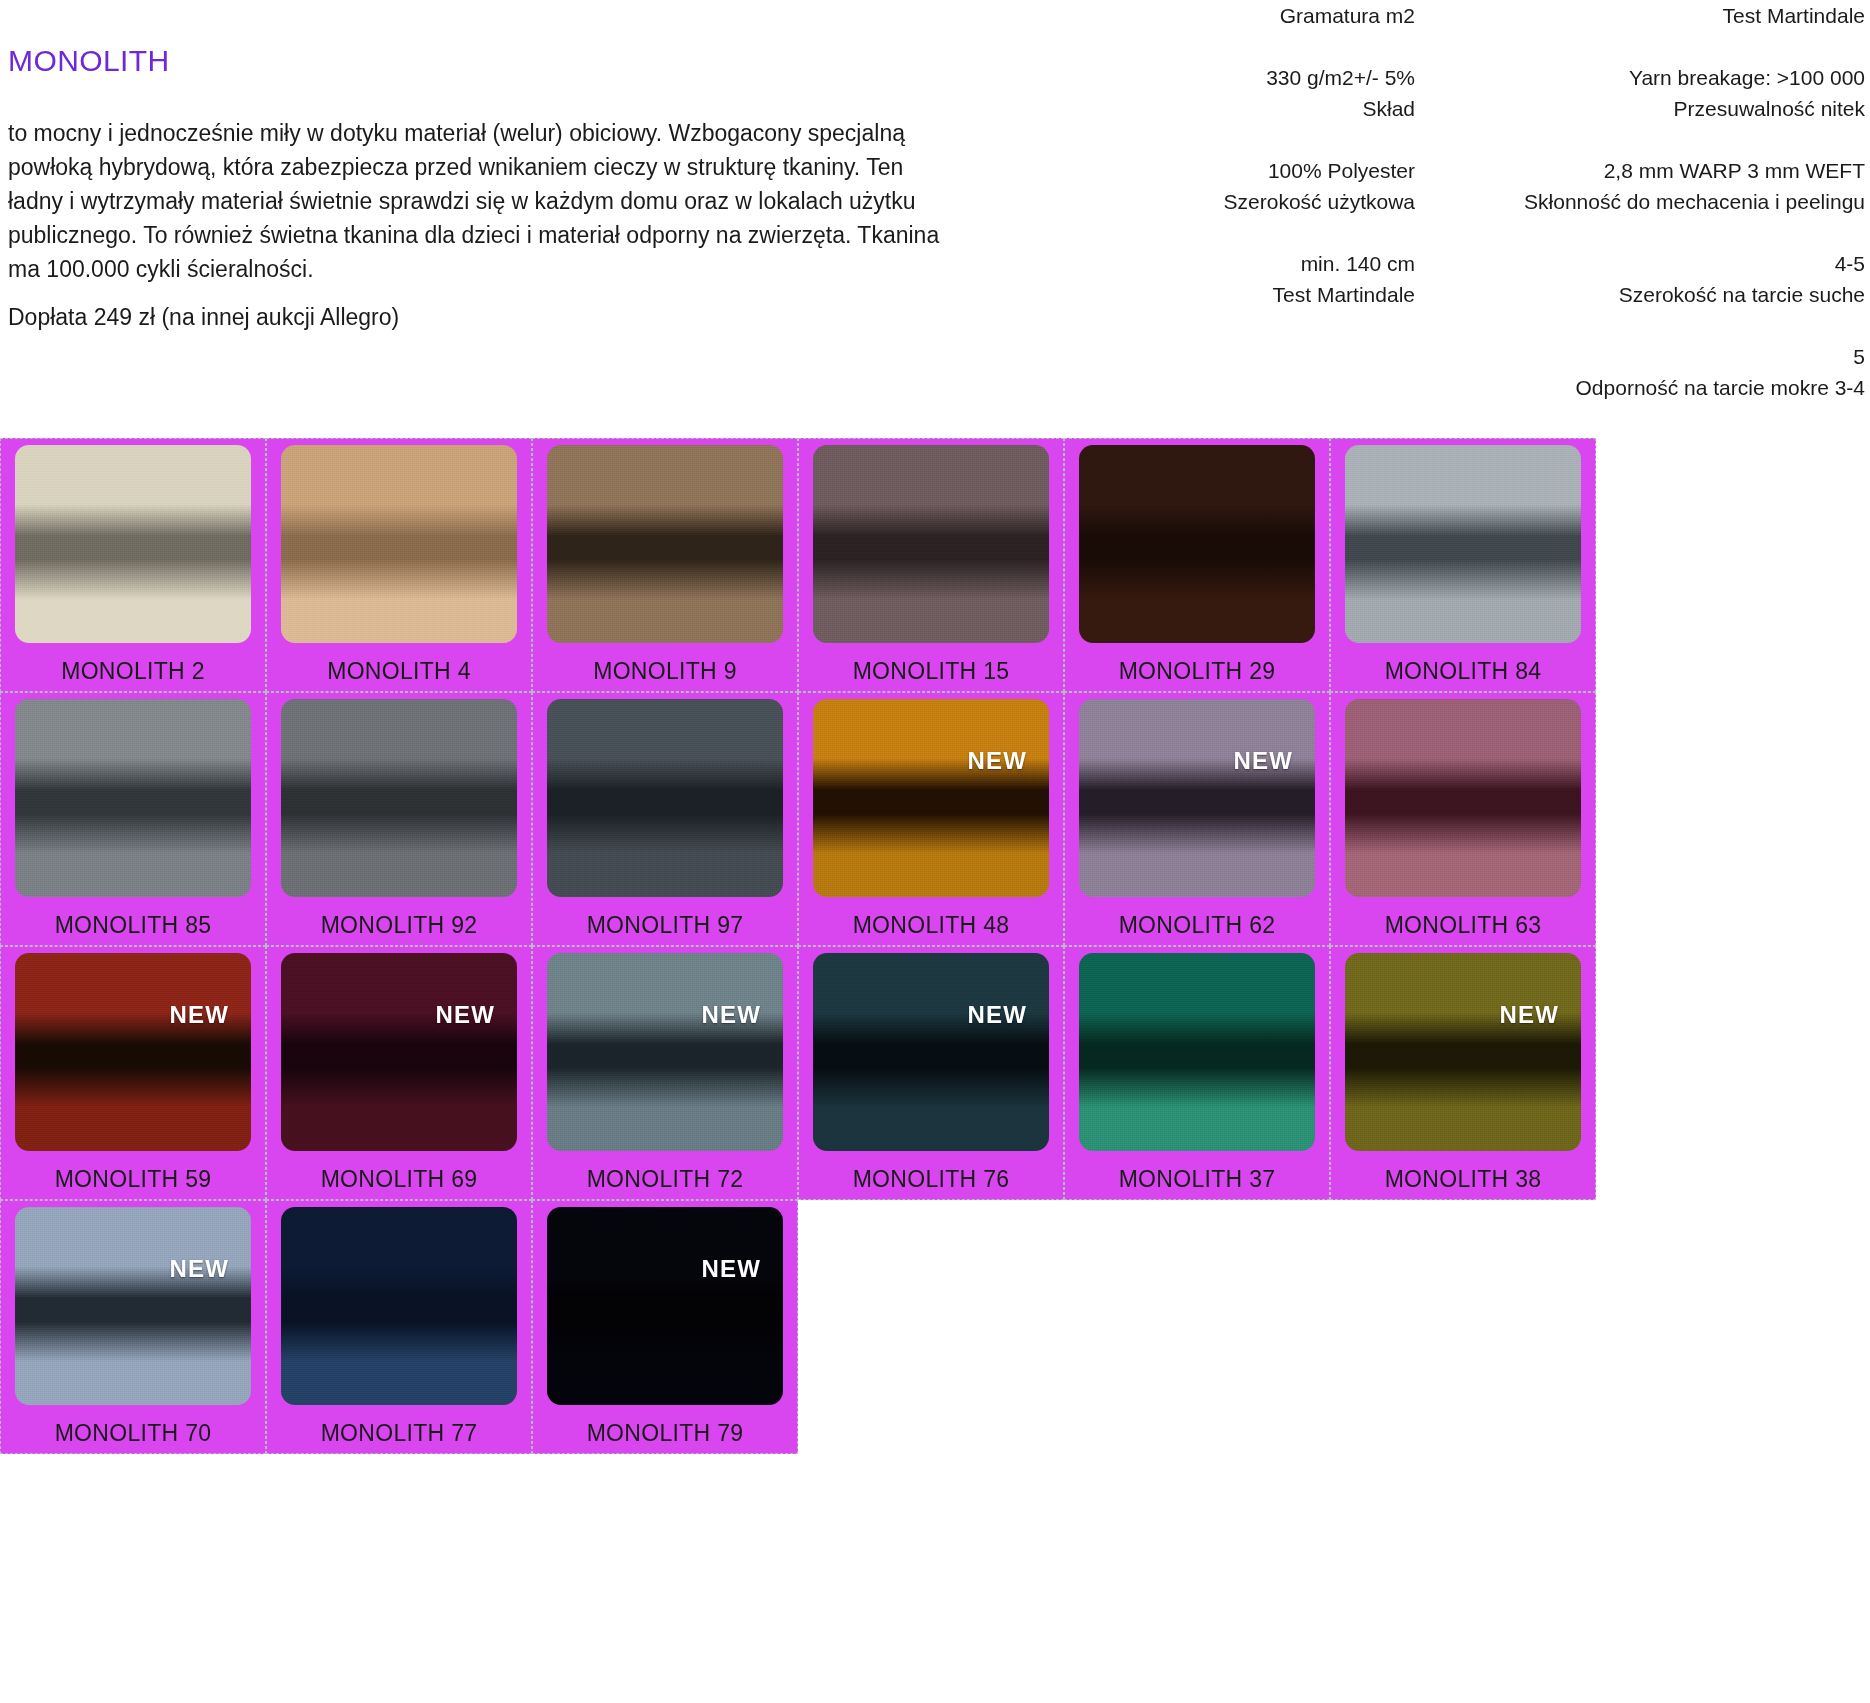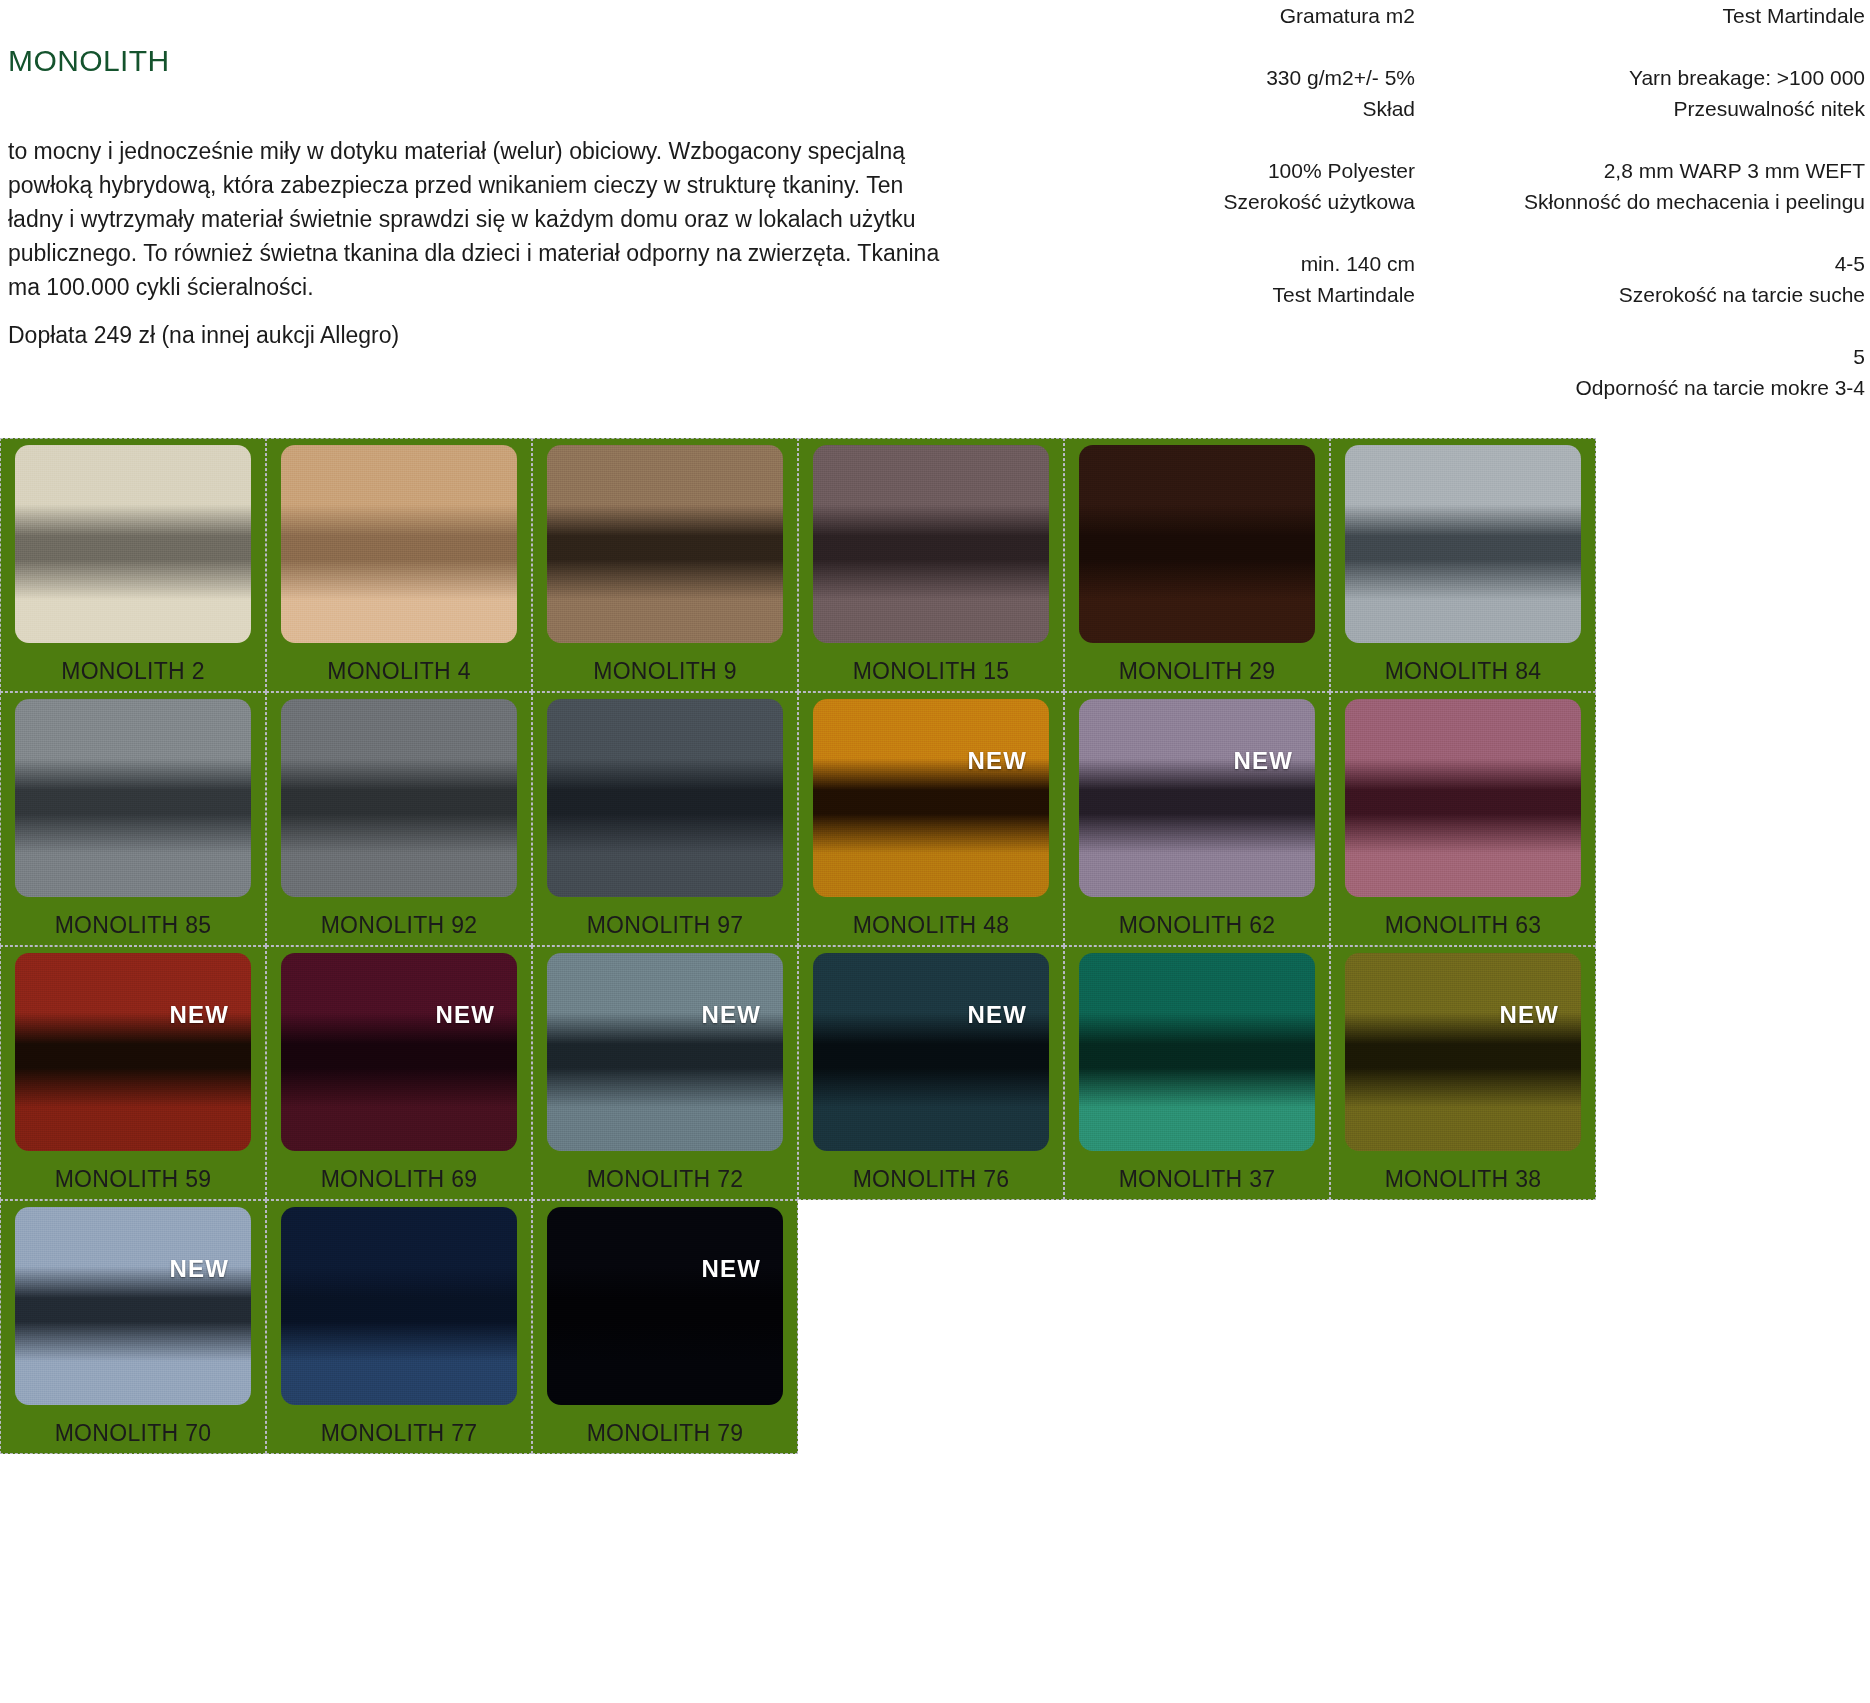--- a/index.html
+++ b/index.html
@@ -26,22 +26,22 @@
   .intro-block {
     position: absolute;
     left: 8px;
     top: 44px;
     width: 960px;
   }
   .product-title {
     font-size: 30px;
     font-weight: 400;
     letter-spacing: 0.4px;
-    margin: 0 0 56px 0;
-    color: #14532d;
+    margin: 0 0 38px 0;
+    color: #6d28d9;
   }
   .product-desc {
     font-size: 23px;
     line-height: 34px;
     margin: 0;
     color: #1b1b1b;
     max-width: 945px;
   }
   .product-desc .para-extra {
     display: block;
@@ -83,21 +83,21 @@
     grid-template-columns: repeat(6, 266px);
     grid-auto-rows: 254px;
     column-gap: 0;
     row-gap: 0;
   }
   .swatch-cell {
     width: 266px;
     height: 254px;
     box-sizing: border-box;
     border: 1px dashed #b9b9c6;
-    background: #4d7c0f;
+    background: #d946ef;
     display: flex;
     flex-direction: column;
     align-items: center;
     padding-top: 6px;
   }
   .swatch-cell.empty {
     border: none;
     background: transparent;
   }
   .swatch-chip {

